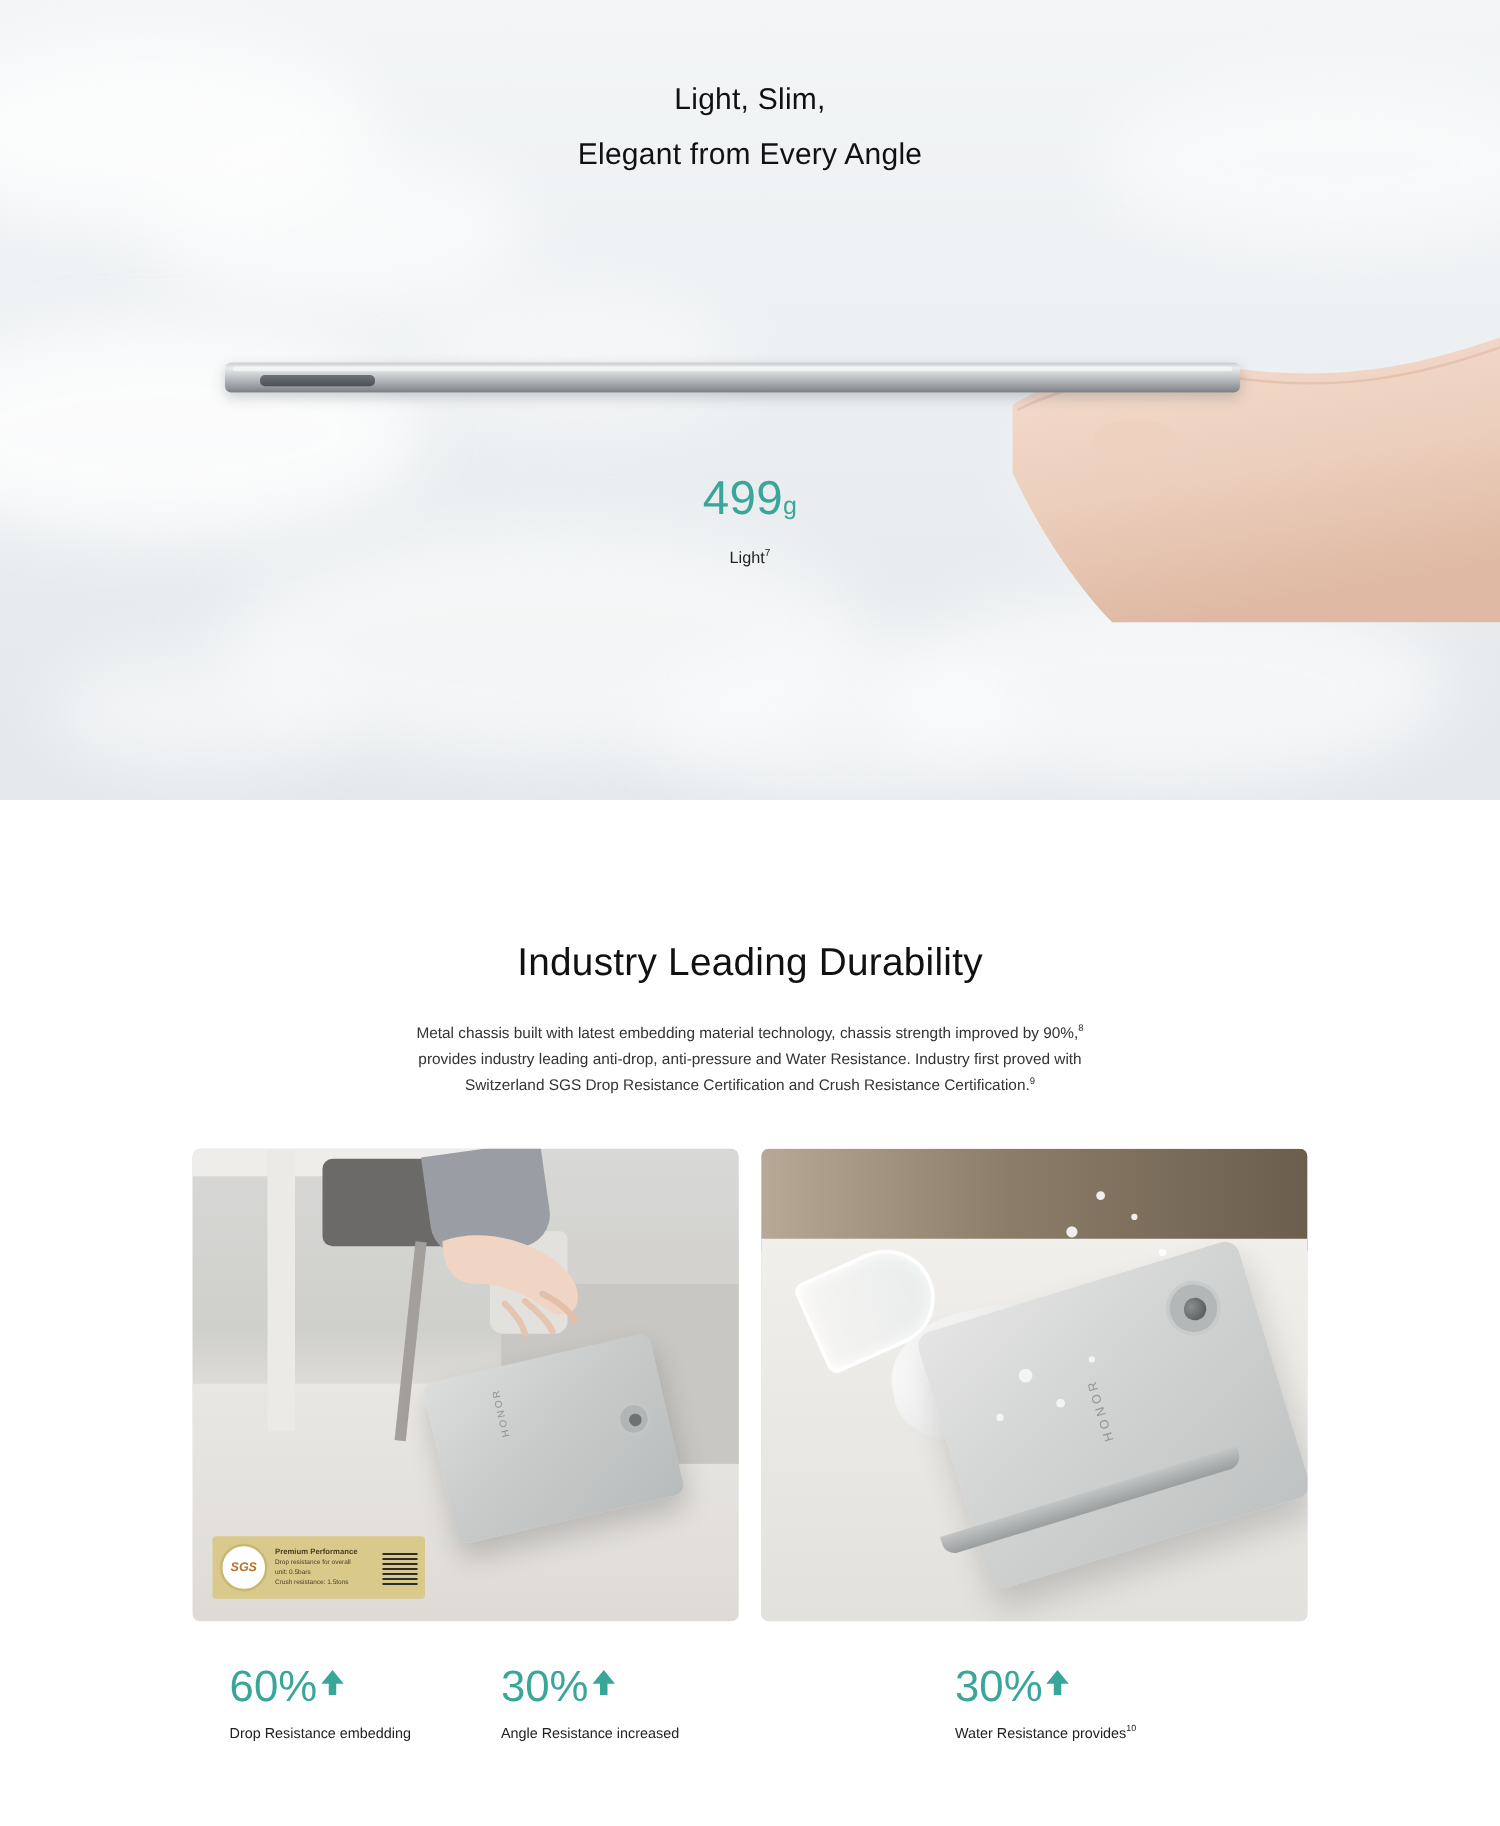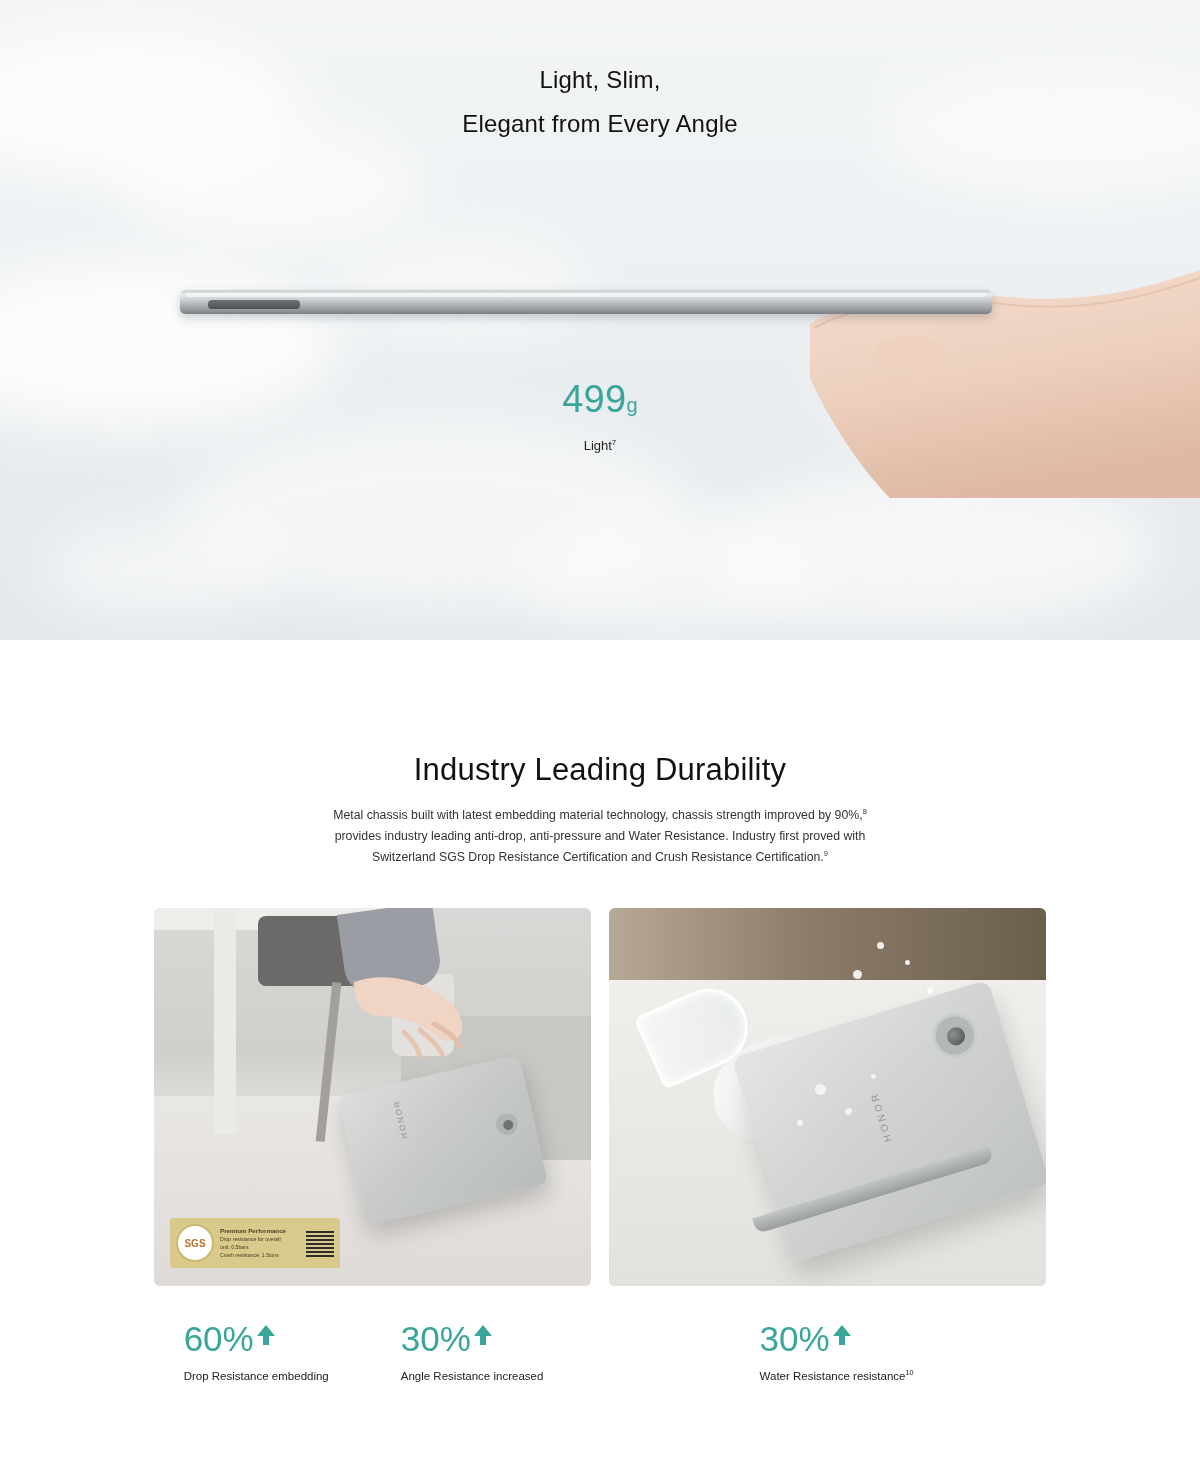--- a/index.html
+++ b/index.html
@@ -128,21 +128,21 @@
     padding-bottom: 80px;
   }
   .sec-title {
     text-align: center;
     font-size: 31px;
     font-weight: 400;
     color: #111;
     letter-spacing: .2px;
   }
   .sec-desc {
-    margin: 17px auto 0;
+    margin: 28px auto 0;
     width: 540px;
     text-align: center;
     font-size: 12.3px;
     line-height: 21px;
     color: #333;
   }
 
   .cards {
     margin-top: 40px;
     display: flex;
@@ -230,20 +230,21 @@
     border-radius: 3px;
     display: flex; align-items: center; gap: 6px;
     padding: 4px 6px;
   }
   .sgs-circle {
     width: 38px; height: 38px; border-radius: 50%;
     background: #fff; border: 2px solid #c8b873;
     display:flex;align-items:center;justify-content:center;
     font-size: 10px; font-weight: bold; color: #b7722a;
     flex: 0 0 auto;
+    font-style: italic;
   }
   .sgs-text { font-size: 5.2px; line-height: 8px; color: #4a4024; }
   .sgs-text b { font-size: 6.2px; display:block; }
   .qr {
     width: 28px; height: 28px; background:
       repeating-linear-gradient(0deg,#2c2c2c 0 2px,#d9c98b 2px 4px),
       repeating-linear-gradient(90deg,#2c2c2c 0 2px,transparent 2px 4px);
     flex: 0 0 auto; margin-left: auto;
   }
 
@@ -485,19 +486,19 @@
       </div>
 
       <div class="bs-group bs-right">
         <div class="bstat">
           <div class="bstat-value">
             <span>30%</span>
             <svg class="up-arrow" width="20" height="22" viewBox="0 0 20 22">
               <path d="M10 1 L19 12 L13 12 L13 21 L7 21 L7 12 L1 12 Z" fill="#3aa69a"></path>
             </svg>
           </div>
-          <div class="bstat-label"><span>Water Resistance resistance</span><sup>10</sup></div>
+          <div class="bstat-label"><span>Water Resistance provides</span><sup>10</sup></div>
         </div>
       </div>
     </div>
   </section>
 
 </div>
 
 </body></html>

